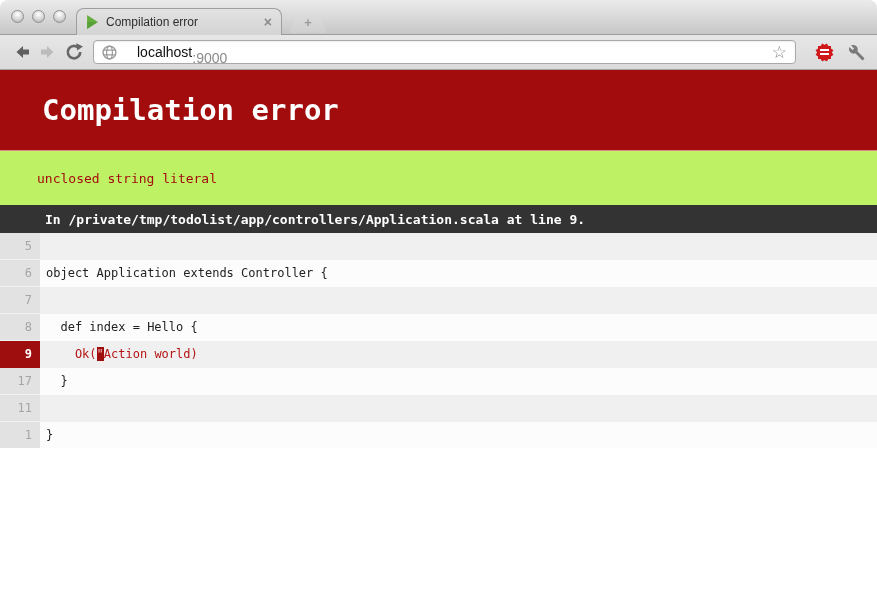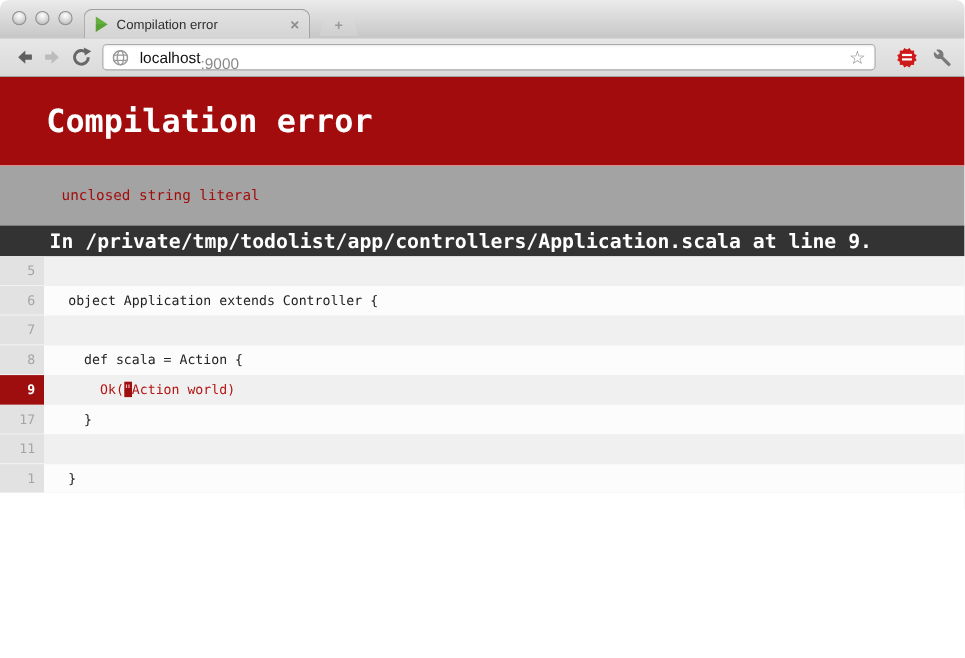--- a/index.html
+++ b/index.html
@@ -33,49 +33,49 @@
   
   .toolbar { height:35px; background:linear-gradient(#e7e7e7,#dadada);
              border-bottom:1px solid #a3a3a3; display:flex; align-items:center;
              padding:0 9px; }
   .navbtn { width:26px; height:24px; display:flex; align-items:center;
             justify-content:center; flex:0 0 auto; }
   .urlbar { flex:1; height:24px; background:#fff; border:1px solid #a9a9a9;
             border-radius:4px; display:flex; align-items:center;
             padding:0 8px; margin:0 8px 0 6px;
             box-shadow:inset 0 1px 2px rgba(0,0,0,.08); }
-  .url-host { font-size:14px; color:#101010; margin-left:10px; }
+  .url-host { font-size:14px; color:#101010; margin-left:20px; }
   .url-port { font-size:14px; color:#8a8a8a;margin-top:11px; }
   .url-star { margin-left:auto; color:#8a8a8a; font-size:17px; line-height:1; }
   .toolicon { width:24px; height:24px; display:flex; align-items:center;
               justify-content:center; margin-left:8px; flex:0 0 auto; }
   .burst { position:relative; width:17px; height:17px; }
   .burst i { position:absolute; inset:2px; background:#ce1a1a; display:block; }
   .burst i:nth-child(2) { transform:rotate(30deg); }
   .burst i:nth-child(3) { transform:rotate(60deg); }
   .burst b { position:absolute; left:4px; right:4px; height:2px;
              background:#fff; z-index:2; }
   .burst b.b1 { top:5px; } .burst b.b2 { top:9px; }
 
   
   .mono { font-family:"DejaVu Sans Mono", monospace; }
   .h1band { height:80px; background:#a30c0c; color:#ffffff; font-weight:bold;
             font-size:29px; display:flex; align-items:center; padding-left:42px; }
-  .msgband { height:55px; background:#a3a3a3; border-top:1px solid #dd8a8a;
+  .msgband { height:55px; background:#bef264; border-top:1px solid #dd8a8a;
              color:#a30c0c; font-size:13px; display:flex; align-items:center;
-             padding-left:56px; }
+             padding-left:37px; }
   .locband { height:28px; background:#333333; color:#ffffff; font-weight:bold;
-             font-size:18px; display:flex; align-items:center; padding-left:45px; }
+             font-size:13px; display:flex; align-items:center; padding-left:45px; }
 
   .row { display:flex; height:27px; font-size:12px; background:#fcfcfc; }
   .row.shaded { background:#f0f0f0; }
   .gut { width:40px; padding-right:8px; text-align:right; line-height:27px;
          color:#a5a5a5; background:#e2e2e2;
          border-bottom:1px solid rgba(255,255,255,.55); flex:0 0 auto; }
-  .codetext { flex:1; line-height:27px; padding-left:22px; white-space:pre;
+  .codetext { flex:1; line-height:27px; padding-left:6px; white-space:pre;
               color:#222222; }
   .row.error .codetext { color:#b51414; }
   .gut-error { background:#9e0e0e; color:#ffffff; font-weight:bold;
                border-bottom:none; }
   .marked { background:#9e0e0e; color:#f2b6b6; }
 
   .bottomarea { height:149px; position:relative; background:#ececec; }
   .grip { position:absolute; right:2px; bottom:2px; }
 </style>
 </head>
@@ -159,21 +159,21 @@
     <div class="row mono">
       <div class="gut">6</div>
       <div class="codetext">object Application extends Controller {</div>
     </div>
     <div class="row shaded mono">
       <div class="gut">7</div>
       <div class="codetext"></div>
     </div>
     <div class="row mono">
       <div class="gut">8</div>
-      <div class="codetext">  def scala = Action {</div>
+      <div class="codetext">  def index = Hello {</div>
     </div>
     <div class="row shaded error mono">
       <div class="gut gut-error">9</div>
       <div class="codetext"><span>    Ok(</span><span class="marked">"</span><span>Action world)</span></div>
     </div>
     <div class="row mono">
       <div class="gut">17</div>
       <div class="codetext">  }</div>
     </div>
     <div class="row shaded mono">

